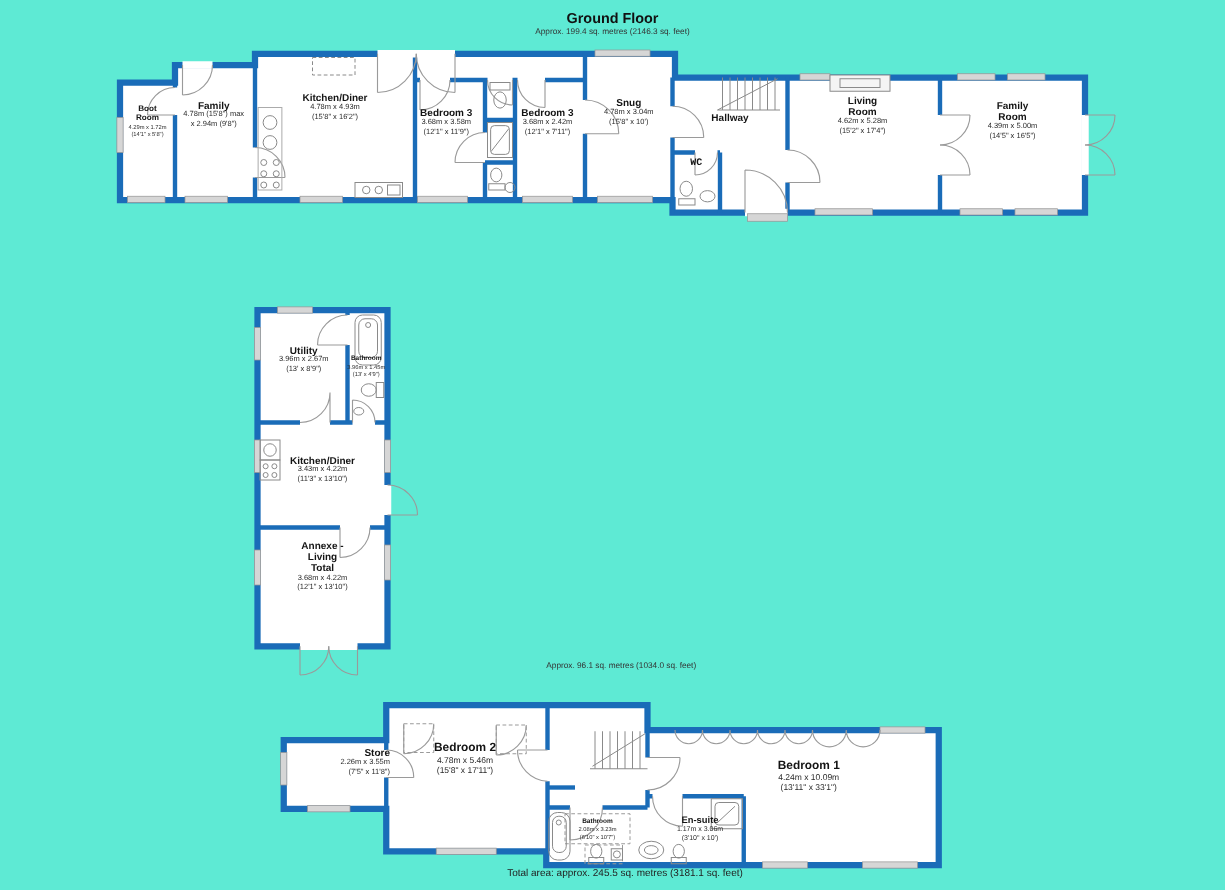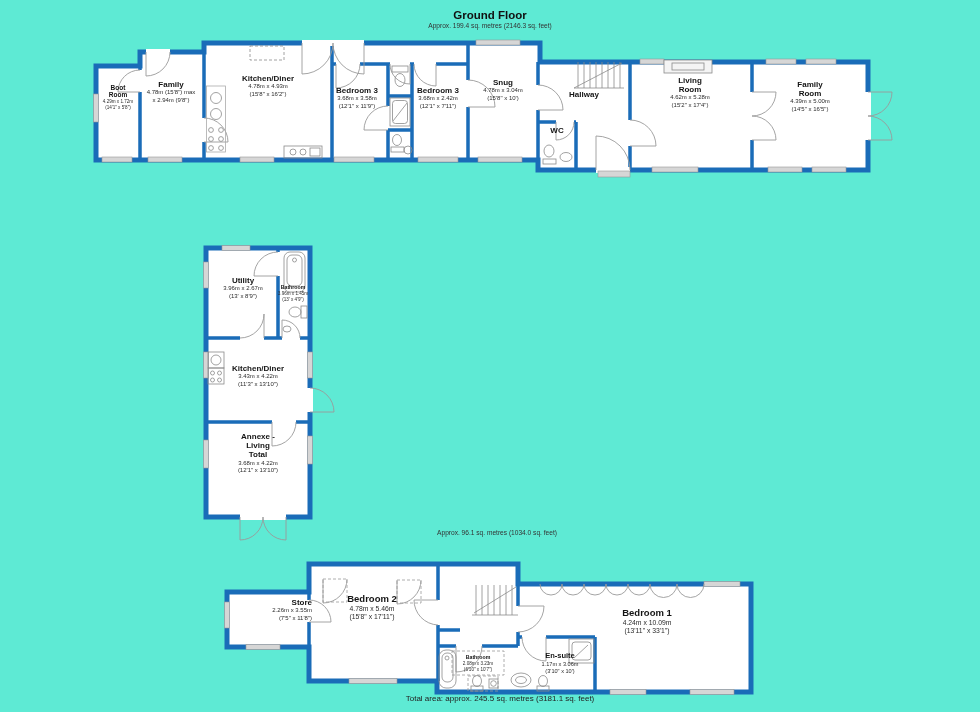--- a/index.html
+++ b/index.html
@@ -285,21 +285,21 @@
 <div class="label" style="left:458px;top:78px;width:90px;">
   <div class="rname">Snug</div>
   <div class="rdims">4.78m x 3.04m</div>
   <div class="rdims">(15'8" x 10')</div>
 </div>
 
 <div class="label" style="left:539px;top:90px;width:90px;">
   <div class="rname">Hallway</div>
 </div>
 
-<div class="label" style="left:534px;top:126px;width:46px;">
+<div class="label" style="left:534px;top:126px;width:46px;font-family:Liberation Mono, monospace;">
   <div class="rname">WC</div>
 </div>
 
 <div class="label" style="left:645px;top:76px;width:90px;">
   <div class="rname">Living
 Room</div>
   <div class="rdims">4.62m x 5.28m</div>
   <div class="rdims">(15'2" x 17'4")</div>
 </div>
 

